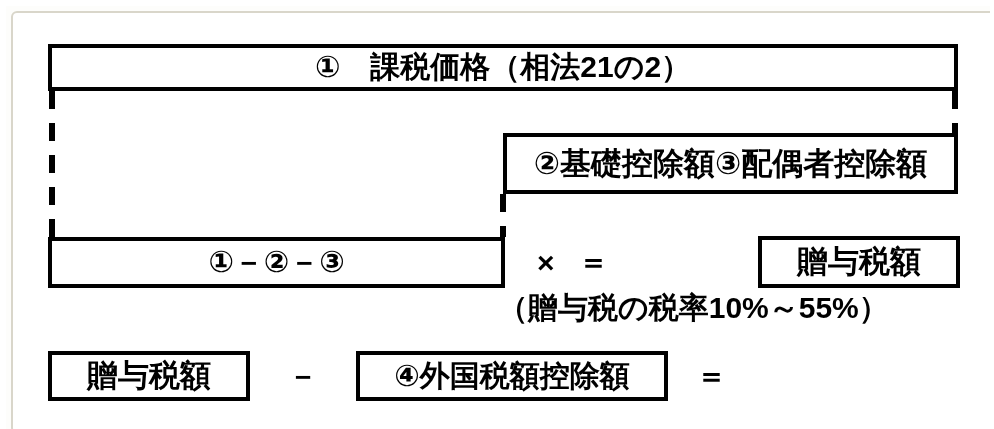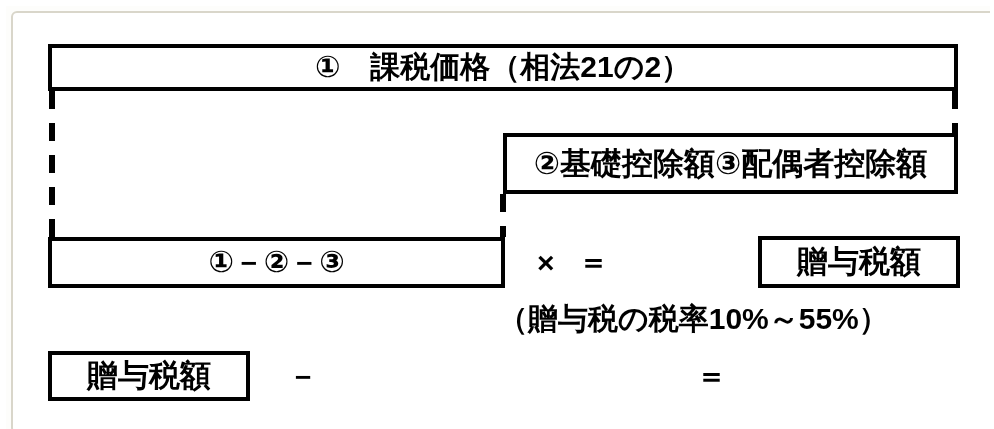--- a/index.html
+++ b/index.html
@@ -57,21 +57,21 @@
   .dash-left    { left: 41px;  top: 83px;  height: 146px; }
   .dash-right   { left: 944px; top: 83px;  height: 43px; }
   .dash-mid     { left: 492px; top: 186px; height: 43px; }
   
   .box-deduct   { left: 495px; top: 125px; width: 455px; height: 61px; font-size: 31px; }
   
   .box-net      { left: 40px;  top: 229px; width: 457px; height: 51px; font-size: 30px; }
   .op-row       { left: 527px; top: 229px; height: 51px; font-size: 30px; gap: 20px; }
   .box-gift1    { left: 750px; top: 228px; width: 202px; height: 52px; font-size: 31px; }
   
-  .rate-note    { left: 490px; top: 293px; height: 36px; font-size: 30px; }
+  .rate-note    { left: 490px; top: 282px; height: 36px; font-size: 30px; }
   
   .box-gift2    { left: 40px;  top: 343px; width: 202px; height: 50px; font-size: 31px; }
   .op-minus     { left: 242px; top: 343px; width: 106px; height: 50px; font-size: 30px; }
   .box-foreign  { left: 348px; top: 343px; width: 312px; height: 50px; font-size: 30px; }
   .op-equals2   { left: 660px; top: 343px; width: 87px;  height: 50px; font-size: 30px; }
   .box-payable  { left: 747px; top: 343px; width: 205px; height: 50px; font-size: 31px; }
 </style>
 </head>
 <body>
 
@@ -95,17 +95,18 @@
   </div>
 
   <div class="dbox box-gift1">贈与税額</div>
 
   <div class="txt rate-note">（贈与税の税率10%～55%）</div>
 
   <div class="dbox box-gift2">贈与税額</div>
 
   <div class="txt op-minus">－</div>
 
+  <div class="dbox box-foreign">④外国税額控除額</div>
 
   <div class="txt op-equals2">＝</div>
 
 
 </div>
 
 </body></html>

